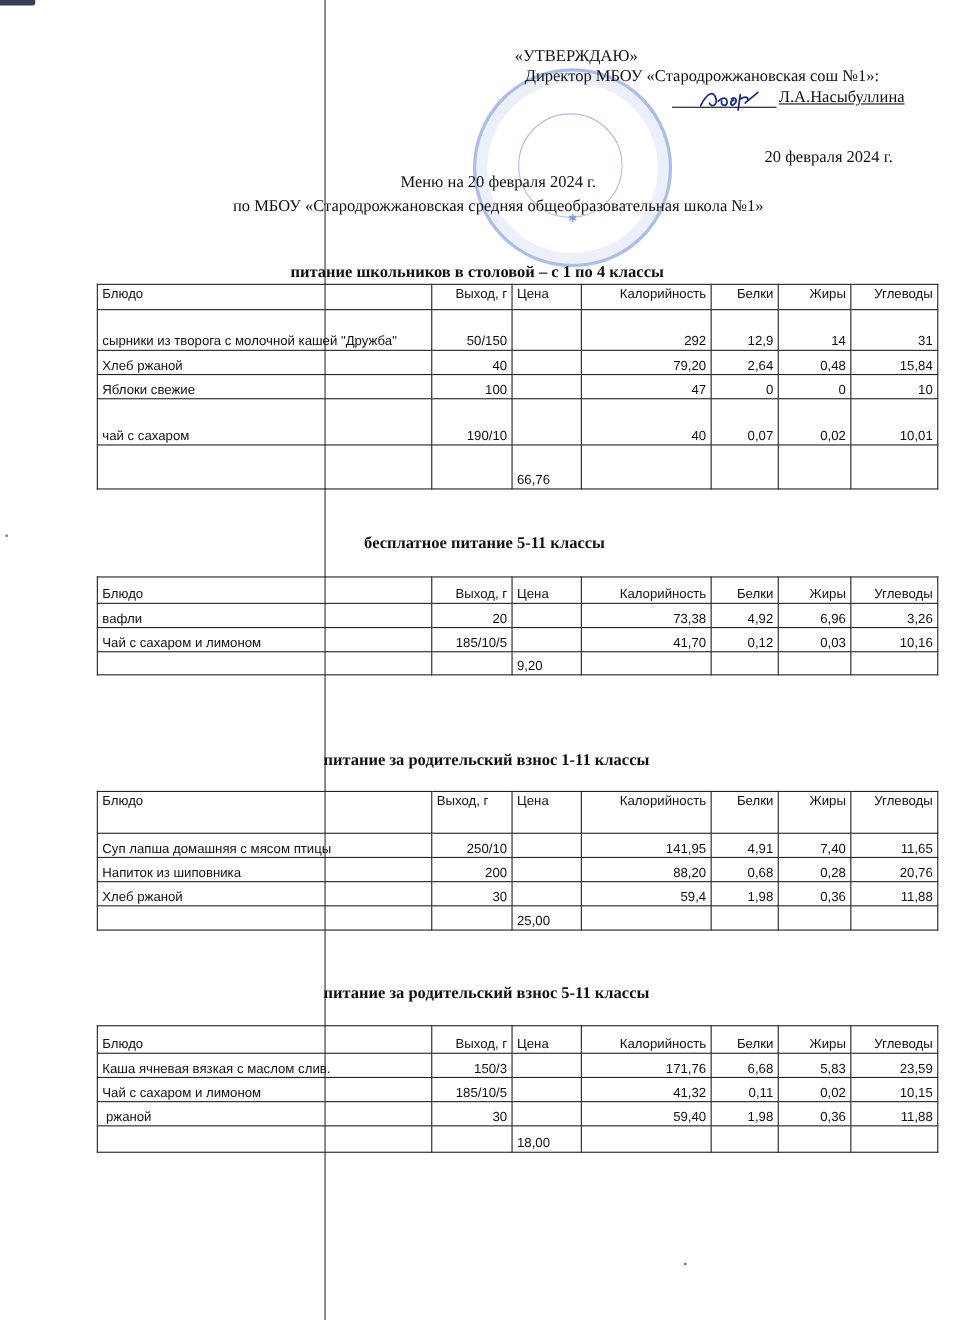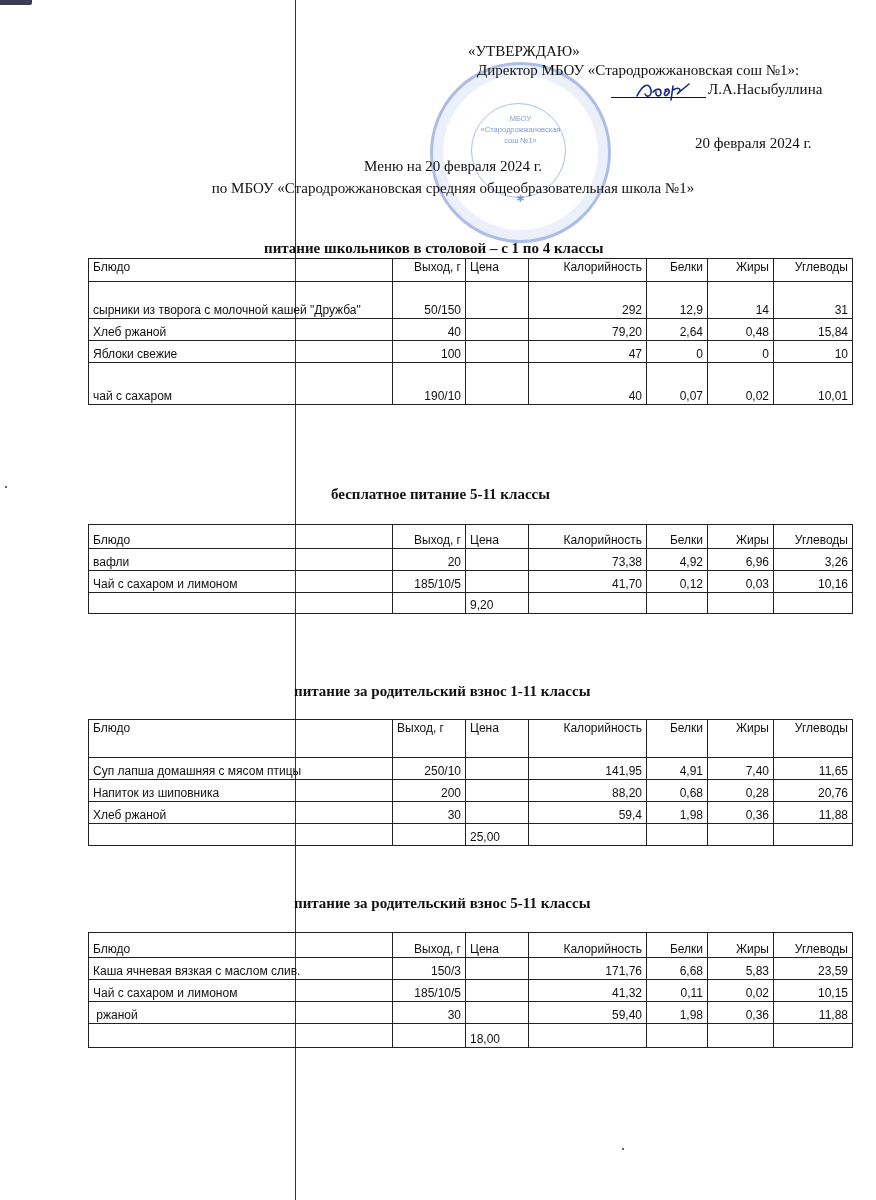--- a/index.html
+++ b/index.html
@@ -19,21 +19,21 @@
   .approve {
     position: absolute; left: 468px; top: 42px;
     font-size: 15px; line-height: 19px;
   }
   .approve .l1 { position: absolute; left: 0; top: 0; white-space: nowrap; }
   .approve .l2 { position: absolute; left: 9px; top: 19px; white-space: nowrap; }
   .approve .l3 { position: absolute; left: 143px; top: 38px; white-space: nowrap; }
   .approve .sigline {
     position: absolute; left: 143px; top: 55px; width: 95px; height: 1px; background: #111;
   }
-  .approve .l3 .name { position: absolute; left: 97px; top: 0; }
+  .approve .l3 .name { position: absolute; left: 97px; top: 0; text-decoration: underline; }
   .approve .l4 { position: absolute; left: 227px; top: 57px; white-space: nowrap; margin-top: 35px; }
   .signature {
     position: absolute; left: 633px; top: 80px; width: 60px; height: 22px;
   }
   .stamp {
     position: absolute; left: 430px; top: 62px; width: 175px; height: 175px;
     border-radius: 50%;
     border: 3px solid rgba(70,110,200,0.45);
     box-shadow: inset 0 0 0 10px rgba(90,130,215,0.12);
   }
@@ -76,25 +76,20 @@
   .dot { position: absolute; width: 2px; height: 2px; background: #666; }
 </style>
 </head>
 <body>
 
 <div class="corner"></div>
 <div class="scanline"></div>
 
 <div class="stamp">
   <div class="inner"></div>
-  <div class="center">
-    <div>МБОУ</div>
-    <div>«Стародрожжановская</div>
-    <div>сош №1»</div>
-  </div>
   <div class="star">✱</div>
 </div>
 
 <div class="approve">
   <div class="l1">«УТВЕРЖДАЮ»</div>
   <div class="l2">Директор МБОУ «Стародрожжановская сош №1»:</div>
   <div class="sigline"></div>
   <div class="l3">
     <span class="name">Л.А.Насыбуллина</span>
   </div>
@@ -157,20 +152,29 @@
   </tr>
   <tr style="height:42px;">
     <td class="l">чай с сахаром</td>
     <td class="n">190/10</td>
     <td class="n"></td>
     <td class="n">40</td>
     <td class="n">0,07</td>
     <td class="n">0,02</td>
     <td class="n">10,01</td>
   </tr>
+  <tr style="height:40px;">
+    <td></td>
+        <td></td>
+    <td class="l">66,76</td>
+    <td></td>
+        <td></td>
+        <td></td>
+        <td></td>
+  </tr>
 </tbody>
   </table>
 
 <div class="section" style="left:331px; top:486px;">бесплатное питание 5-11 классы</div>
 <table class="menu" style="top:524px;">
   <colgroup>
       <col class="c0">
       <col class="c1">
       <col class="c2">
       <col class="c3">

